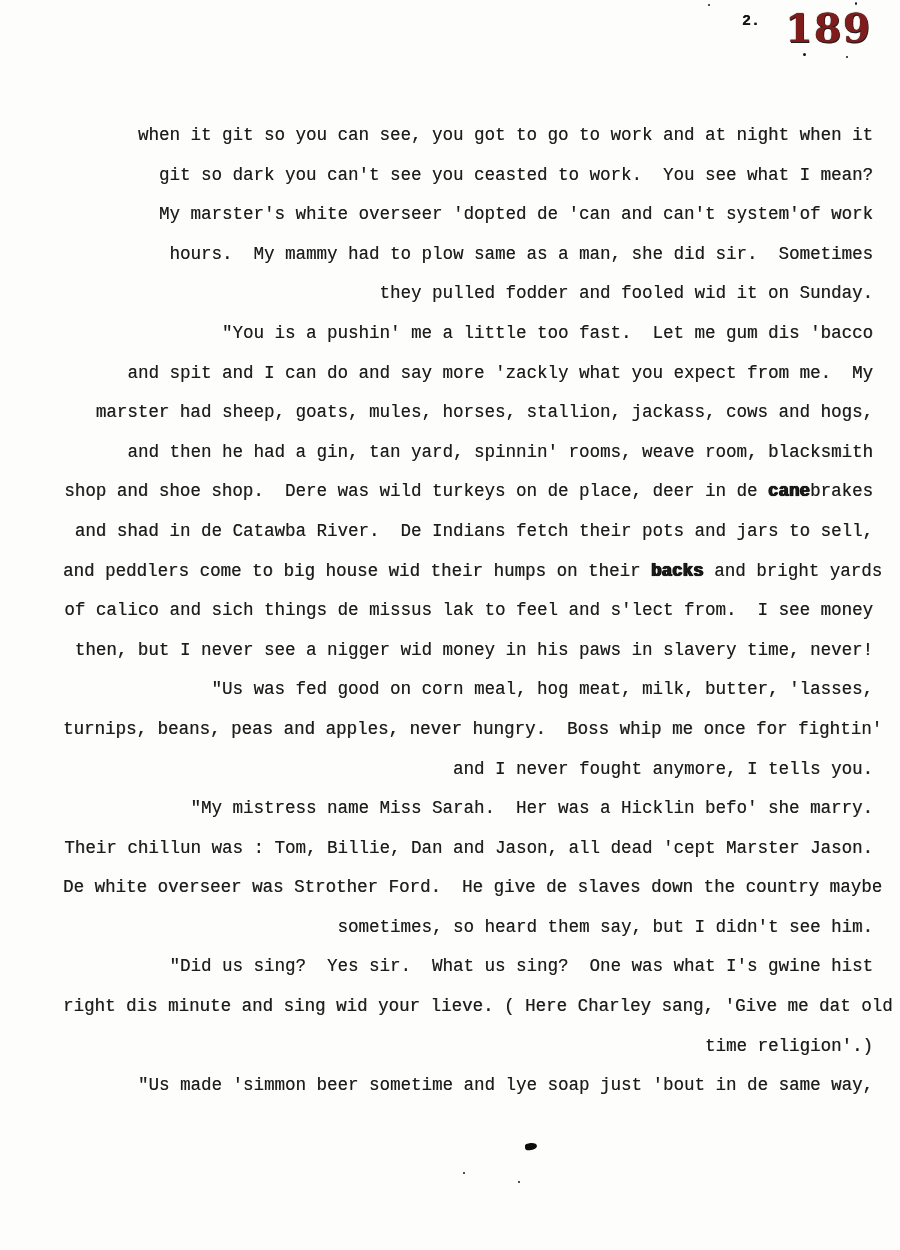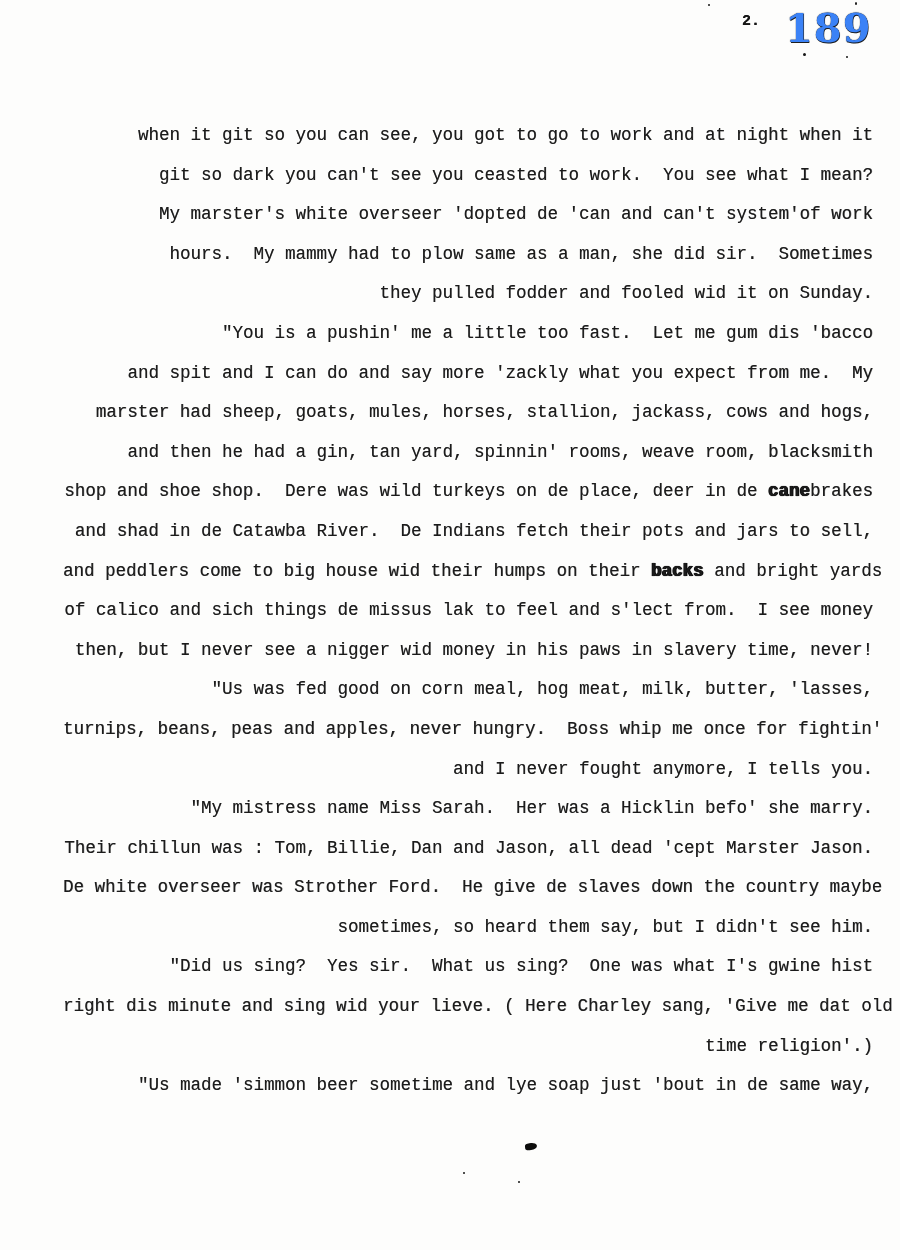--- a/index.html
+++ b/index.html
@@ -28,21 +28,21 @@
     color: #161616;
     text-shadow: 0 0 0.6px #111;
   }
   .stamp-number {
     position: absolute;
     left: 785px;
     top: 4px;
     font-family: "DejaVu Serif", "Liberation Serif", serif;
     font-size: 40px;
     font-weight: bold;
-    color: #3b82f6;
+    color: #7f1d1d;
     letter-spacing: 1px;
     text-shadow: 0 0 1px #000, 0.5px 0.5px 0.5px #222;
   }
   .text-block {
     position: absolute;
     left: 63px;
     top: 116px;
     width: 810px;
     font-family: "Liberation Mono", "DejaVu Sans Mono", monospace;
     font-size: 17.5px;

